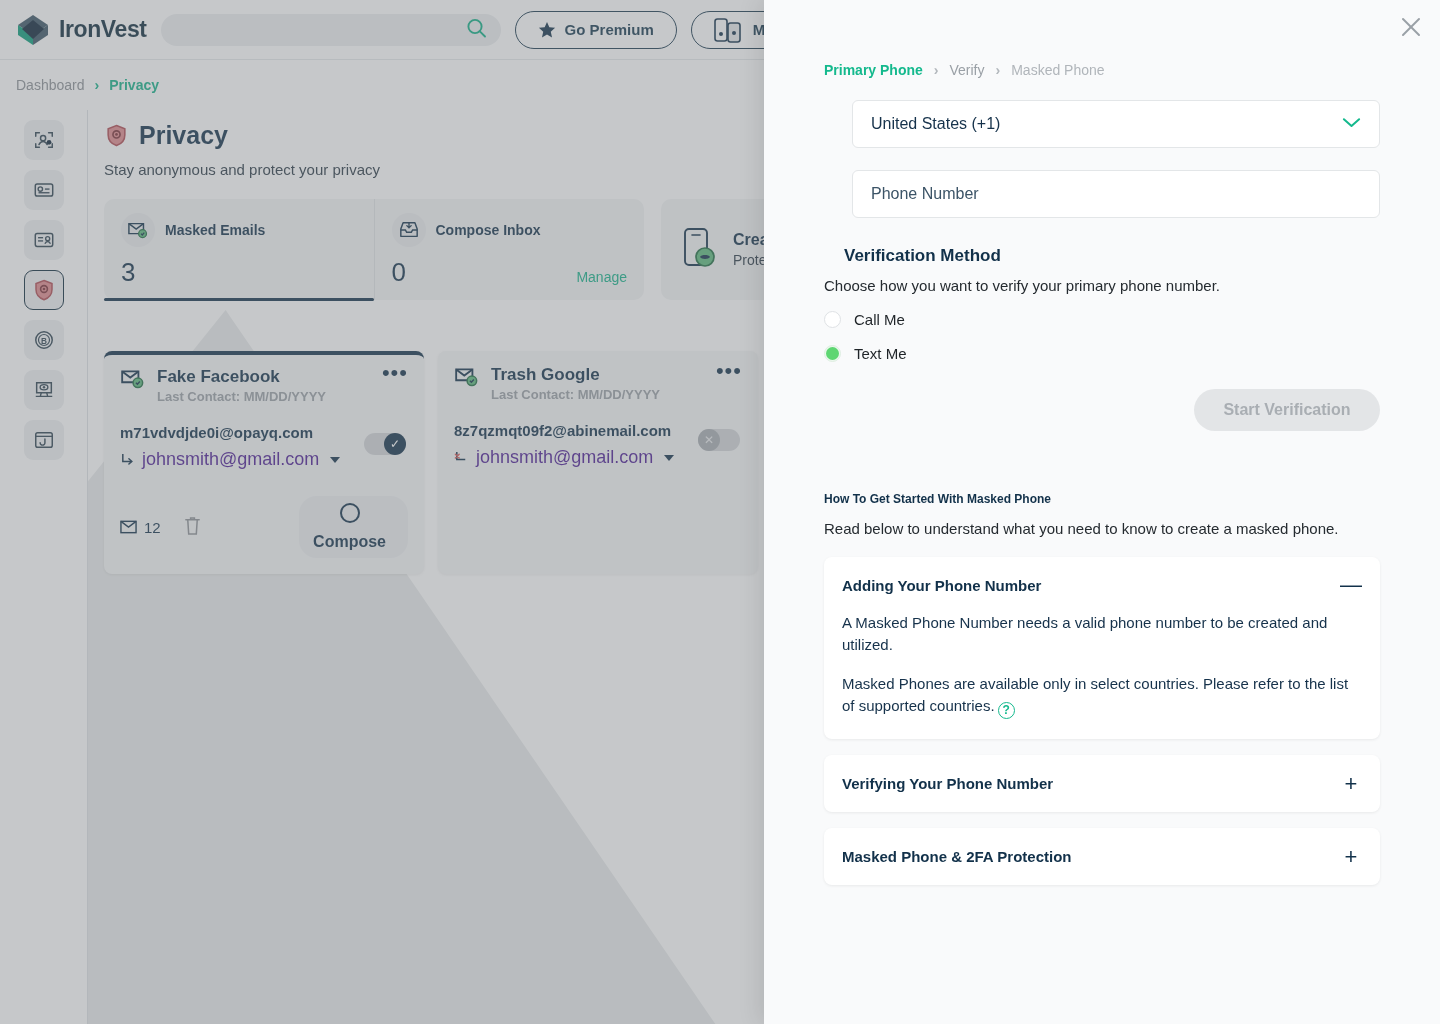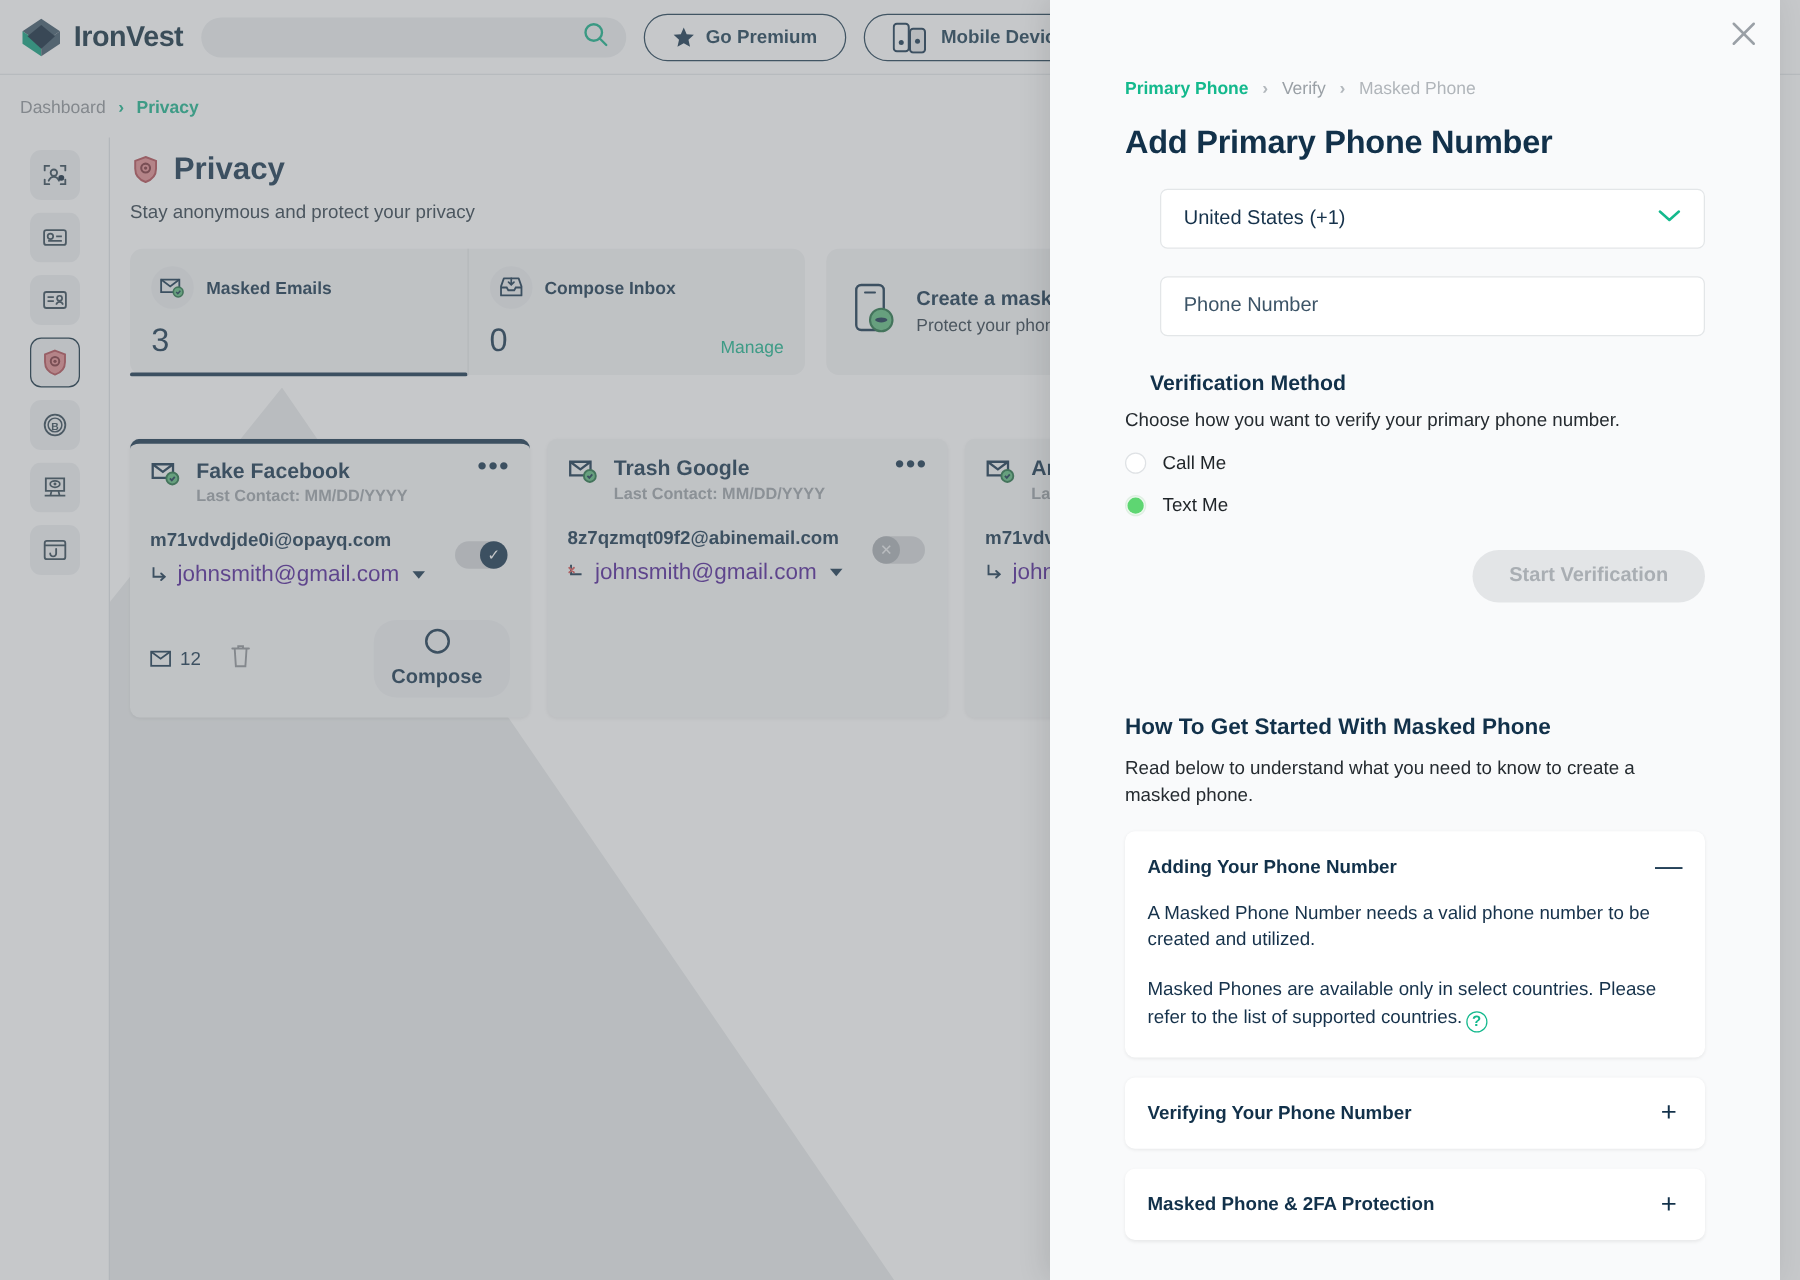--- a/index.html
+++ b/index.html
@@ -156,21 +156,21 @@
   .count { display: flex; align-items: center; gap: 7px; font-size: 15px; color: #12314a; }
   .compose-btn {
     margin-left: auto; display: flex; align-items: center; gap: 10px;
     background: #eceef0; border-radius: 18px; padding: 7px 22px 7px 14px;
     font-size: 16px; font-weight: bold; color: #12314a; cursor: pointer; flex-direction: column;
   }
   .circ { width: 20px; height: 20px; border: 2px solid #12314a; border-radius: 50%; }
 
   
   .panel {
-    position: absolute; top: 0; right: 16px; width: 584px; height: 1024px;
+    position: absolute; top: 0; right: 0; width: 676px; height: 1024px;
     background: #f9fafb; z-index: 50;
     box-shadow: -4px 0 22px rgba(0,0,0,0.10);
     overflow: hidden;
   }
   .panel-close {
     position: absolute; top: 10px; right: 12px; width: 34px; height: 34px;
     display: flex; align-items: center; justify-content: center; cursor: pointer;
   }
   .panel-body { padding: 62px 60px 0 60px; }
   .p-crumbs { display: flex; align-items: center; gap: 11px; font-size: 14px; }
@@ -204,21 +204,21 @@
   .radio.checked::after { content: ""; width: 13px; height: 13px; border-radius: 50%; background: #5ed672; }
   .radio-label { font-size: 15px; color: #1f2428; }
 
   .start-btn {
     margin-top: 27px; margin-left: auto; width: 186px; height: 42px;
     border-radius: 21px; background: #e3e5e7; color: #a9aeb3;
     display: flex; align-items: center; justify-content: center;
     font-size: 16px; font-weight: bold; cursor: default;
   }
 
-  .hs-title { font-size: 18px; font-weight: bold; color: #12314a; margin-top: 89px; }
+  .hs-title { font-size: 12px; font-weight: bold; color: #12314a; margin-top: 61px; }
   .hs-desc { font-size: 15px; color: #252b30; margin-top: 12px; line-height: 1.45; }
 
   .acc {
     margin-top: 17px; background: #fff; border-radius: 8px;
     box-shadow: 0 1px 3px rgba(0,0,0,0.07);
     padding: 20px 18px;
   }
   .acc + .acc { margin-top: 16px; }
   .acc-head { display: flex; align-items: center; }
   .acc-title { font-size: 15px; font-weight: bold; color: #12314a; }
@@ -530,21 +530,20 @@
 
     <div class="panel-body">
       <div class="p-crumbs">
         <span class="p-crumb-active">Primary Phone</span>
         <span class="p-chev">›</span>
         <span class="p-crumb-dim">Verify</span>
         <span class="p-chev">›</span>
         <span class="p-crumb-dim2">Masked Phone</span>
       </div>
 
-      <div class="p-title">Add Primary Phone Number</div>
 
       <div class="field select">
         <span>United States (+1)</span>
         <span>
           <svg width="19" height="12" viewBox="0 0 20 12">
               <path d="M2 2l8 7.2L18 2" fill="none" stroke="#14b98d" stroke-width="2.1" stroke-linecap="round" stroke-linejoin="round"></path>
             </svg>
         </span>
       </div>
 

